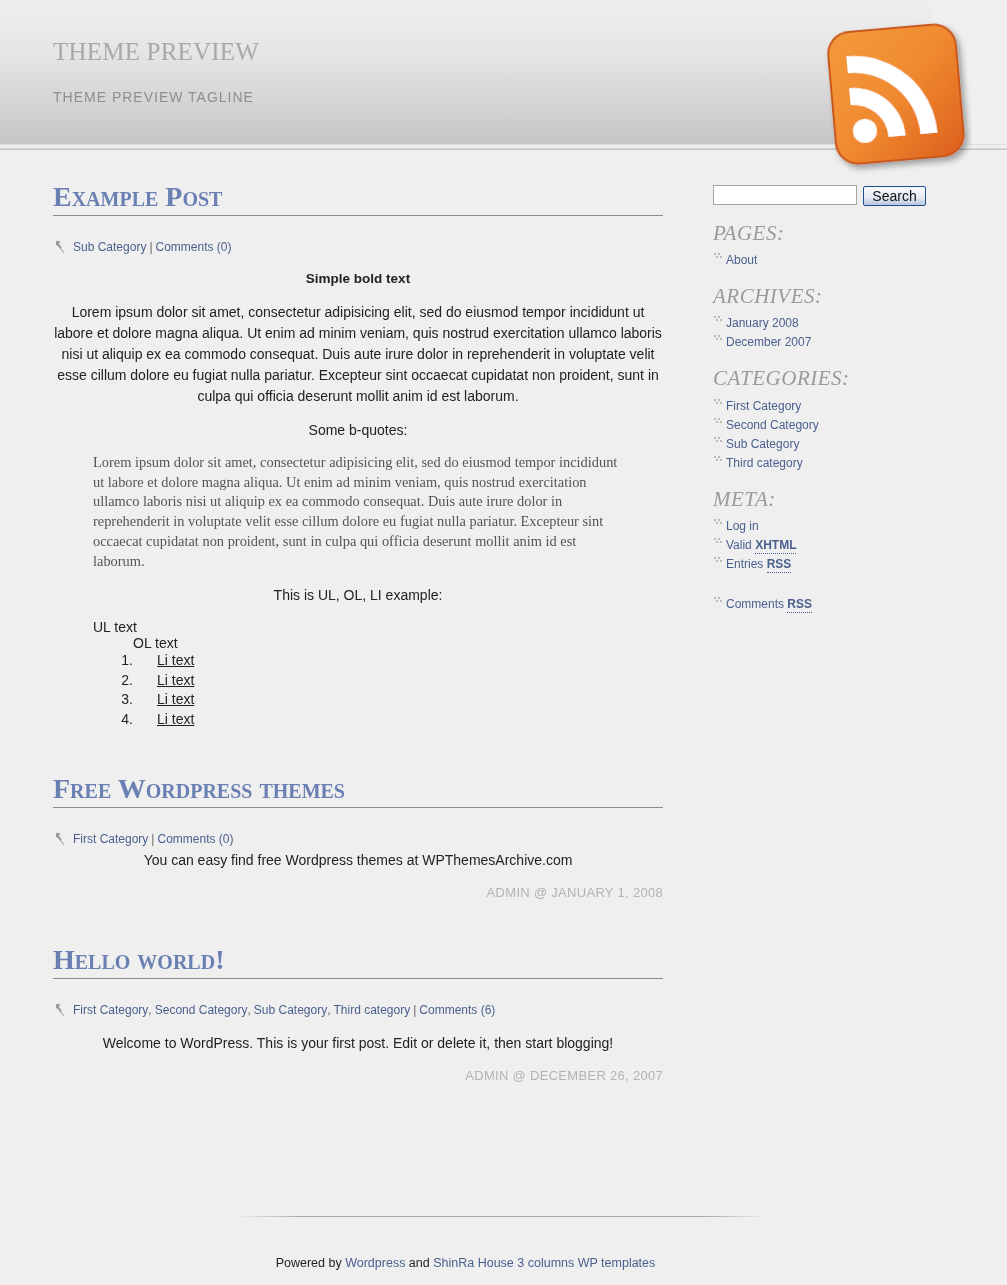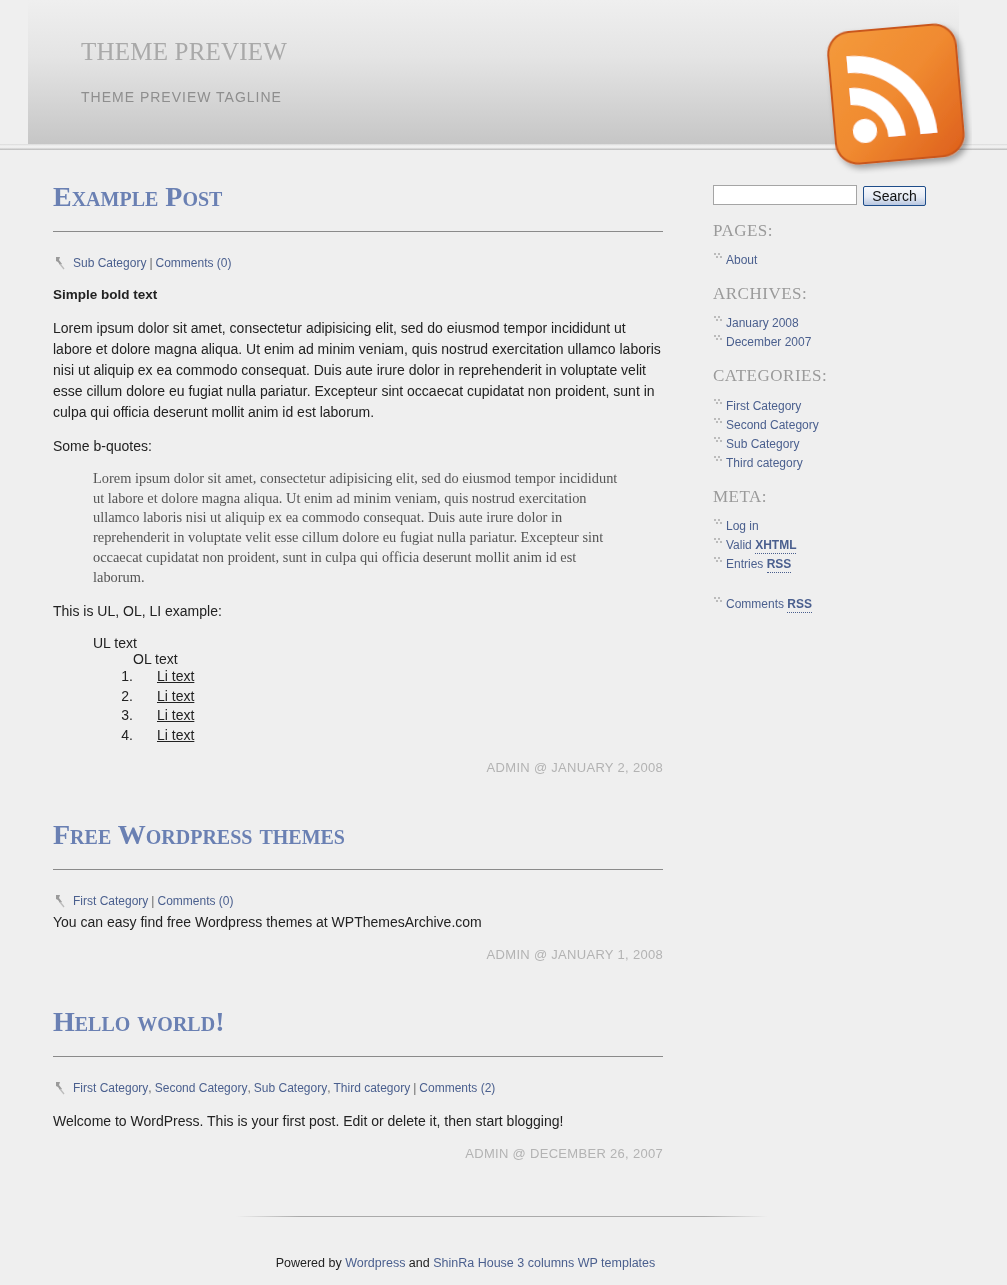--- a/index.html
+++ b/index.html
@@ -7,21 +7,20 @@
     width:1007px; height:1285px; overflow:hidden;
     background:#efefef;
     font-family:"Liberation Sans", sans-serif;
     color:#222;
     position:relative;
   }
   a { text-decoration:none; }
   .header {
     position:absolute; left:0; top:0; width:931px; height:144px;
     background:linear-gradient(#efefef 0%, #e4e4e4 40%, #c6c6c6 100%);
-    margin-left:28px;
   }
   .header-line {
     position:absolute; left:0; top:144px; width:1007px; height:6px;
     background:linear-gradient(#dadada 0, #efefef 30%, #f2f2f2 55%, #b9b9b9 100%);
   }
   .site-title {
     position:absolute; left:53px; top:38px;
     font-family:"Liberation Serif", serif; font-size:25px; color:#a9a9a9;
     letter-spacing:0.2px;
   }
@@ -31,30 +30,30 @@
   }
   .rss-logo {
     position:absolute; left:822px; top:16px; width:150px; height:158px;
   }
 
   .main { position:absolute; left:53px; top:180px; width:610px; }
   .post { margin-bottom:0; }
   .post-title {
     font-family:"Liberation Serif", serif; font-variant:small-caps;
     font-size:28px; color:#6a80b3; line-height:34px; margin:0;
-    padding-bottom:16px; border-bottom:1px solid #8a8a8a; height:35px;
+    padding-bottom:0; border-bottom:1px solid #8a8a8a; height:35px;
   }
   .meta {
     margin-top:22px; font-size:12px; color:#555; height:18px; line-height:18px;
     display:flex; align-items:center;
   }
   .meta .pin { width:14px; height:14px; margin-right:6px; display:inline-block; }
   .meta a { color:#4a5f8e; }
   .meta .sep { color:#666; margin:0 3px; }
-  .body-text { font-size:14px; line-height:21px; color:#222; }
+  .body-text { font-size:14px; line-height:21px; color:#222;text-align:center; }
   .bold-text { font-weight:bold; font-size:13.5px; margin-top:12px; }
   .para { margin-top:13px; }
   .bq {
     margin:12px 0 0 40px; width:530px;
     font-family:"Liberation Serif", serif; font-size:14.4px; line-height:19.7px; color:#555;
   }
   .list-wrap { margin:13px 0 0 40px; font-size:14px; }
   .list-wrap .ul-text { line-height:16px; }
   .list-wrap .ol-text { line-height:16px; margin-left:40px; }
   .list-wrap .li-row { line-height:19.5px; margin-left:20px; display:flex; }
@@ -71,21 +70,21 @@
   }
   .search-button {
     position:absolute; left:150px; top:1px; width:63px; height:20px;
     border:1px solid #1e4d8a; border-radius:2px; box-sizing:border-box;
     background:linear-gradient(#f8f9fc 0%, #e6ebf4 55%, #b9c7e0 100%);
     font-size:14px; color:#111; text-align:center; line-height:17px;
     font-family:"Liberation Sans", sans-serif; padding:0;
   }
   .side-head {
     position:absolute; left:0;
-    font-family:"Liberation Serif", serif; font-size:17px; color:#9a9a9a; letter-spacing:0.5px;
+    font-family:"Liberation Serif", serif; font-size:21px; color:#9a9a9a; letter-spacing:0.5px;font-style:italic;
   }
   .side-item {
     position:absolute; left:0; font-size:12px; color:#4a5f8e; height:16px; line-height:16px;
     display:flex; align-items:flex-start;
   }
   .side-item .dots { width:10px; height:8px; margin-right:3px; }
   .abbr { border-bottom:1px dotted #4a5f8e;font-weight:bold; }
 
   .footer-line {
     position:absolute; left:236px; top:1216px; width:532px; height:1px;
@@ -157,21 +156,20 @@
       </div>
       <div class="li-row">
         <span class="num">3.</span>
         <span class="txt">Li text</span>
       </div>
       <div class="li-row">
         <span class="num">4.</span>
         <span class="txt">Li text</span>
       </div>
     </div>
-    <div class="post-footer" style="margin-top:15px">ADMIN @ JANUARY 2, 2008</div>
   </div>
 
   <div class="post" style="margin-top:43px">
     <h2 class="post-title">
       <a style="color:inherit">Free Wordpress themes</a>
     </h2>
     <div class="meta">
       <svg class="pin" viewBox="0 0 14 14">
         <path d="M3 1 L7 1 L6 4 L9 8 L7 9 L5 6 L3 5 Z" fill="#9a9a9a"></path>
         <path d="M7 8 L11 13" stroke="#bbb" stroke-width="1.3"></path>
@@ -194,21 +192,21 @@
         <path d="M7 8 L11 13" stroke="#bbb" stroke-width="1.3"></path>
       </svg>
       <a>First Category</a>
         <span class="sep" style="margin:0 3px 0 0">,</span>
       <a>Second Category</a>
         <span class="sep" style="margin:0 3px 0 0">,</span>
       <a>Sub Category</a>
         <span class="sep" style="margin:0 3px 0 0">,</span>
       <a>Third category</a>
       <span class="sep">|</span>
-      <a>Comments (2)</a>
+      <a>Comments (6)</a>
     </div>
     <div class="body-text para" style="margin-top:14px">Welcome to WordPress. This is your first post. Edit or delete it, then start blogging!</div>
     <div class="post-footer" style="margin-top:14px">ADMIN @ DECEMBER 26, 2007</div>
   </div>
 </div>
 
 <div class="sidebar">
   <input class="search-input" type="text" value="" style="">
   <button class="search-button">Search</button>
 

